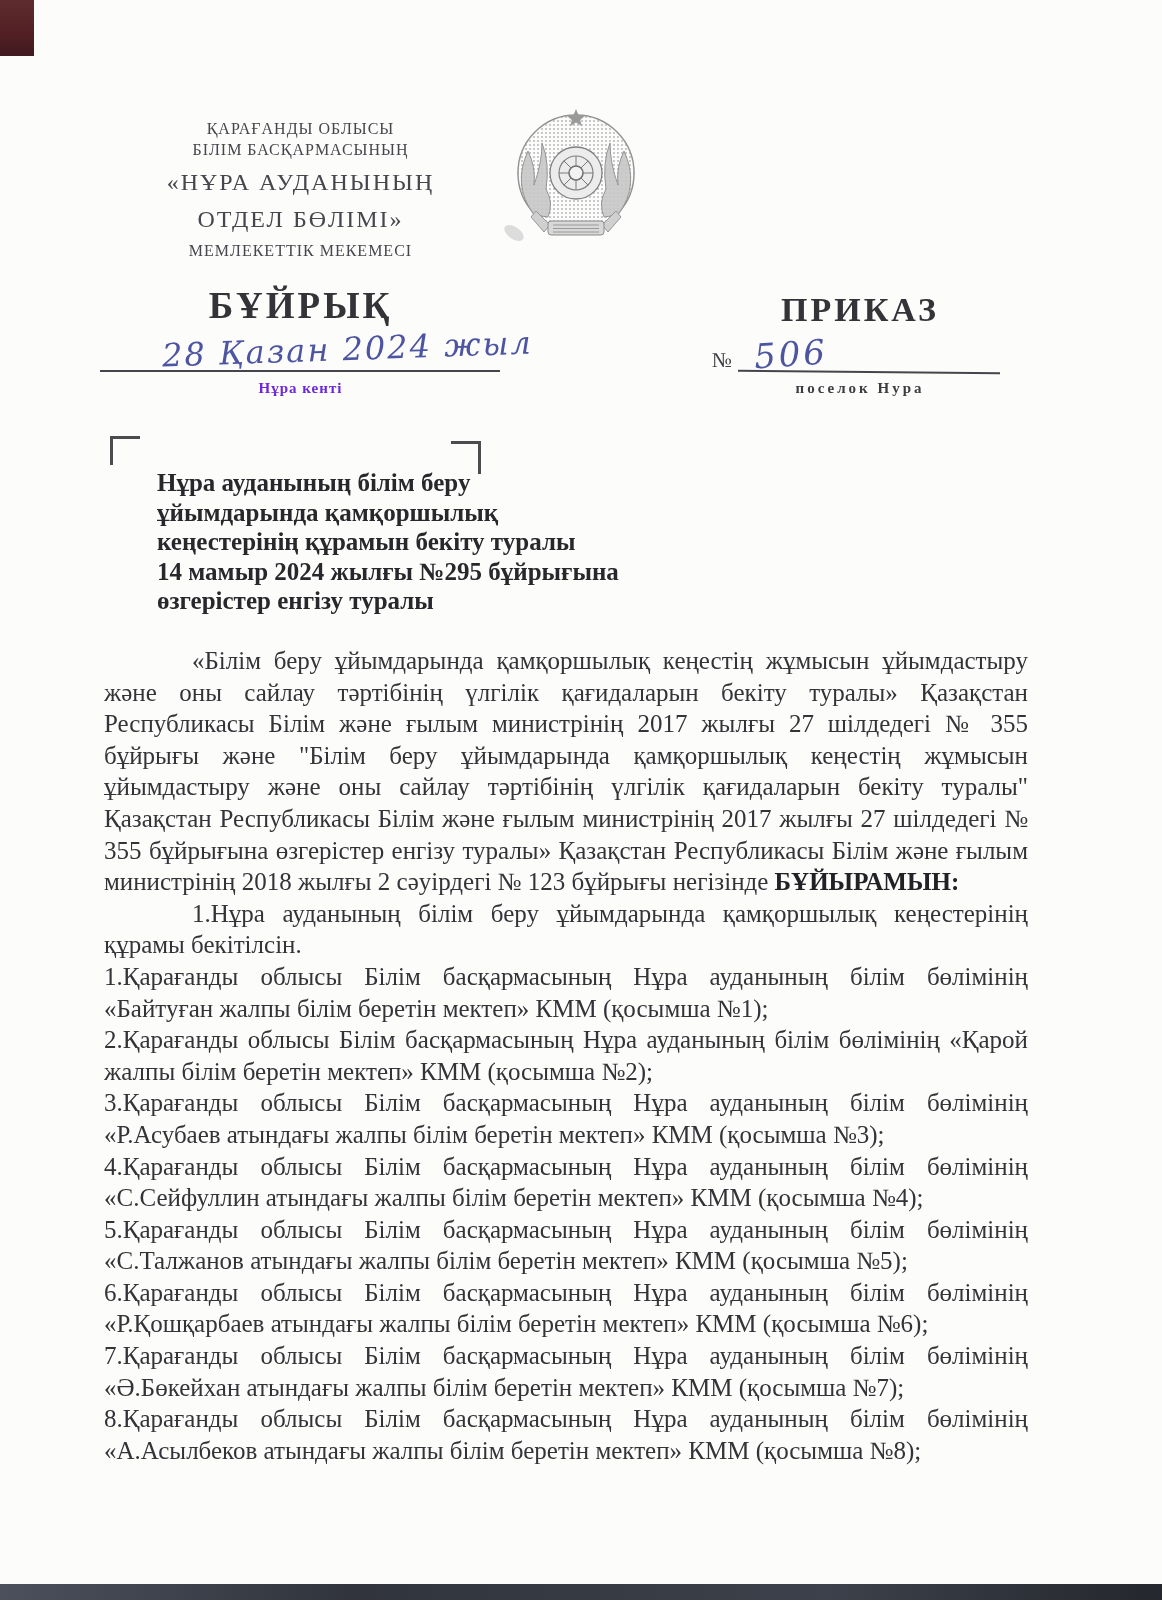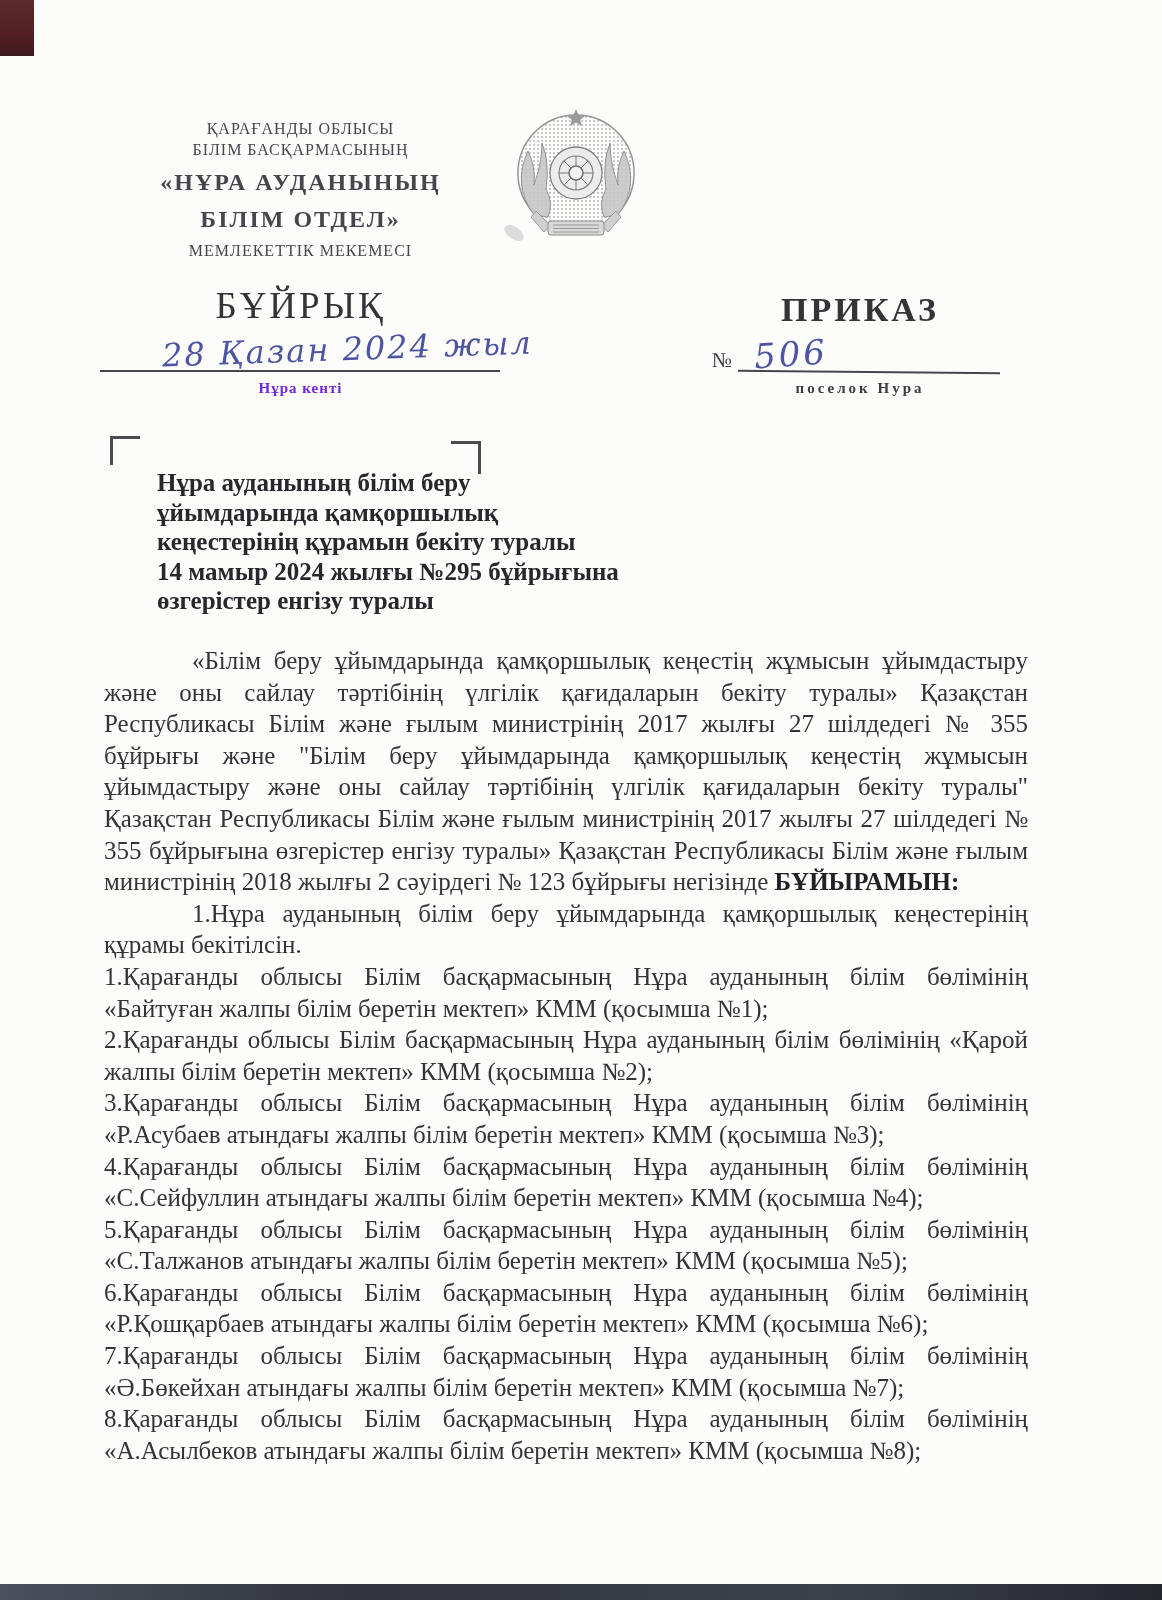--- a/index.html
+++ b/index.html
@@ -15,29 +15,29 @@
     background:linear-gradient(180deg,#5e2c2e 0%,#521f24 60%,#3f1a1e 100%); }
   .scan-bottom { position:absolute; left:0; bottom:0; width:100%; height:16px;
     background:linear-gradient(90deg,#4a505c 0%,#31343c 30%,#3c414b 70%,#23252b 100%); }
   .scan-shade { position:absolute; right:0; top:0; width:14px; height:100%;
     background:linear-gradient(90deg,rgba(0,0,0,0) 0%,rgba(90,95,105,0.07) 100%); }
 
   
   .lh-left  { position:absolute; left:128px; top:118px; width:345px; text-align:center; color:#46464d; }
   .lh-right { position:absolute; left:695px; top:128px; width:330px; text-align:center; color:#46464d; }
   .lh-sm  { font-size:16px; letter-spacing:1px; line-height:21px; }
-  .lh-big { font-size:24px; letter-spacing:2px; line-height:30px; margin-top:7px;font-weight:bold; }
+  .lh-big { font-size:24px; letter-spacing:2px; line-height:30px; margin-top:7px; }
   .lh-big2{ font-size:23px; letter-spacing:2px; line-height:29px; margin-top:5px; }
   .mt6 { margin-top:6px; }
 
   .emblem { position:absolute; left:500px; top:103px; width:150px; height:152px; }
 
   
   .order-kk { position:absolute; left:128px; top:284px; width:345px; text-align:center;
-    font-size:37px; font-weight:normal; letter-spacing:3px; color:#333338; }
+    font-size:37px; font-weight:bold; letter-spacing:3px; color:#333338; }
   .order-ru { position:absolute; left:695px; top:291px; width:330px; text-align:center;
     font-size:34px; font-weight:bold; letter-spacing:3px; color:#333338; }
 
   
   .hw { font-style:italic; color:#4d55a2; font-family:"DejaVu Serif",serif; }
   .hw-date { position:absolute; left:162px; top:330px; font-size:32px; transform:rotate(-2deg); letter-spacing:2px; }
   .date-line { position:absolute; left:100px; top:370px; width:400px; height:2px; background:#45454b; }
   .place-kk { position:absolute; left:128px; top:380px; width:345px; text-align:center;
     font-size:15px; font-weight:bold; letter-spacing:1px; color:#6d28d9; }
   .num-sign { position:absolute; left:712px; top:348px; font-size:21px; color:#3c3c42; }
@@ -68,21 +68,21 @@
 
 <div class="page">
 
   <div class="scan-corner"></div>
   <div class="scan-shade"></div>
 
   <div class="lh-left">
     <div class="lh-sm">ҚАРАҒАНДЫ ОБЛЫСЫ</div>
     <div class="lh-sm">БІЛІМ БАСҚАРМАСЫНЫҢ</div>
     <div class="lh-big">«НҰРА АУДАНЫНЫҢ</div>
-    <div class="lh-big">БІЛІМ ОТДЕЛ»</div>
+    <div class="lh-big">ОТДЕЛ БӨЛІМІ»</div>
     <div class="lh-sm mt6">МЕМЛЕКЕТТІК МЕКЕМЕСІ</div>
   </div>
 
   <div class="emblem">
     <svg viewBox="0 0 150 152" width="150" height="152">
       <defs>
         <pattern id="ht" width="4" height="4" patternUnits="userSpaceOnUse">
           <circle cx="2" cy="2" r="1.1" fill="#b0b0b0"></circle>
         </pattern>
       </defs>

